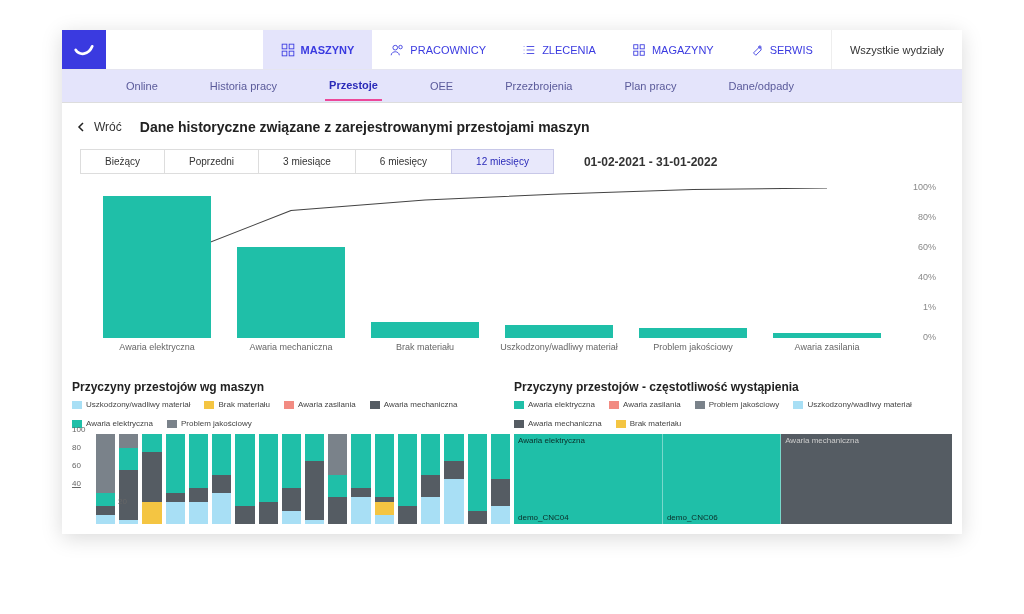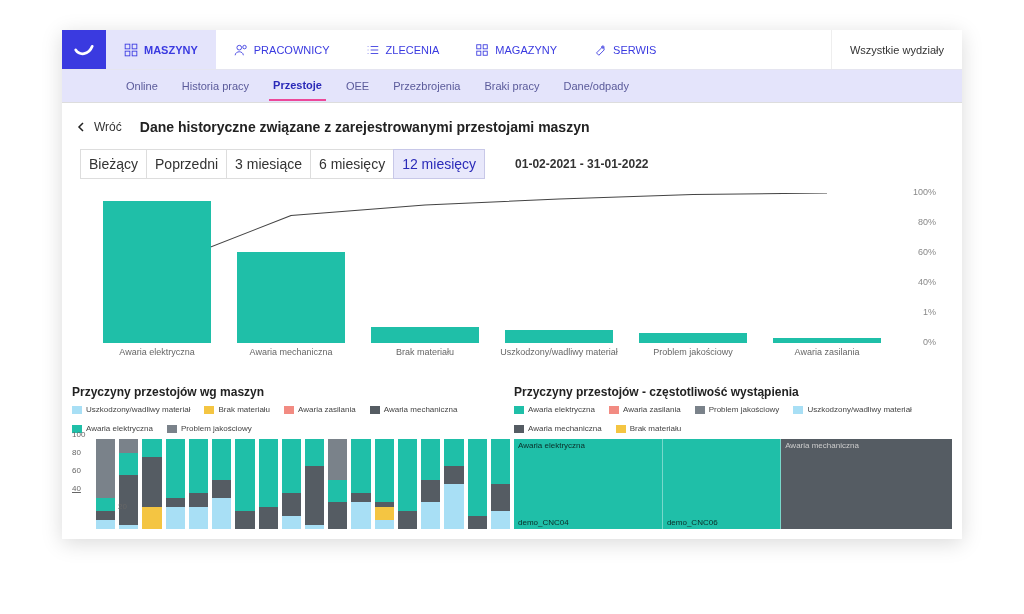--- a/index.html
+++ b/index.html
@@ -30,20 +30,21 @@
     display: flex;
     align-items: center;
     justify-content: center;
     background: #3a3ae0;
     color: #fff;
   }
   .logo svg { width: 22px; height: 22px; }
   .nav-items {
     display: flex;
     flex: 1;
+    justify-content: flex-end;
   }
   .nav-item {
     display: flex;
     align-items: center;
     padding: 0 18px;
     font-size: 11px;
     color: #3a3ae0;
     gap: 6px;
     cursor: pointer;
   }
@@ -63,21 +64,21 @@
     cursor: pointer;
     gap: 4px;
   }
   
   .subnav {
     display: flex;
     background: #e4e4fb;
     height: 32px;
     align-items: center;
     padding-left: 60px;
-    gap: 16px;
+    gap: 44px;
   }
   .subnav .sub {
     font-size: 11px;
     color: #5a5a9a;
     cursor: pointer;
     padding: 8px 4px;
   }
   .subnav .sub.active {
     color: #2a2ab8;
     font-weight: 700;
@@ -106,22 +107,22 @@
   .back svg { width:10px; height:10px; }
   .page-title { font-size: 14px; font-weight: 700; color:#222; }
   .filterbar {
     display:flex;
     align-items:center;
     gap: 0px;
     margin-bottom: 14px;
   }
   .range-btn {
     border:1px solid #ddd;
-    padding: 6px 8px;
-    font-size: 14px;
+    padding: 6px 24px;
+    font-size: 10px;
     background:#fff;
     color:#333;
     cursor:pointer;
     margin-left:-1px;
   }
   .range-btn:first-child{ margin-left:8px; }
   .range-btn.active { background:#e8e8fb; color:#2a2ab8; border-color:#c8c8e8;}
   .date-range { margin-left: 30px; font-weight:700; font-size:12px; }
   
   .pareto {
@@ -303,21 +304,21 @@
       <span>Wszystkie wydziały</span>
     </div>
   </div>
 
   <div class="subnav" id="subnav">
       <div class="sub">Online</div>
       <div class="sub">Historia pracy</div>
       <div class="sub active">Przestoje</div>
       <div class="sub">OEE</div>
       <div class="sub">Przezbrojenia</div>
-      <div class="sub">Braki pracy</div>
+      <div class="sub">Plan pracy</div>
       <div class="sub">Dane/odpady</div>
     </div>
 
   <div class="content">
 
     <div class="titlebar">
       <div class="back">
         <svg viewBox="0 0 10 10">
             <path d="M7 1 L3 5 L7 9" stroke="#222" stroke-width="1.5" fill="none"></path>
           </svg>

